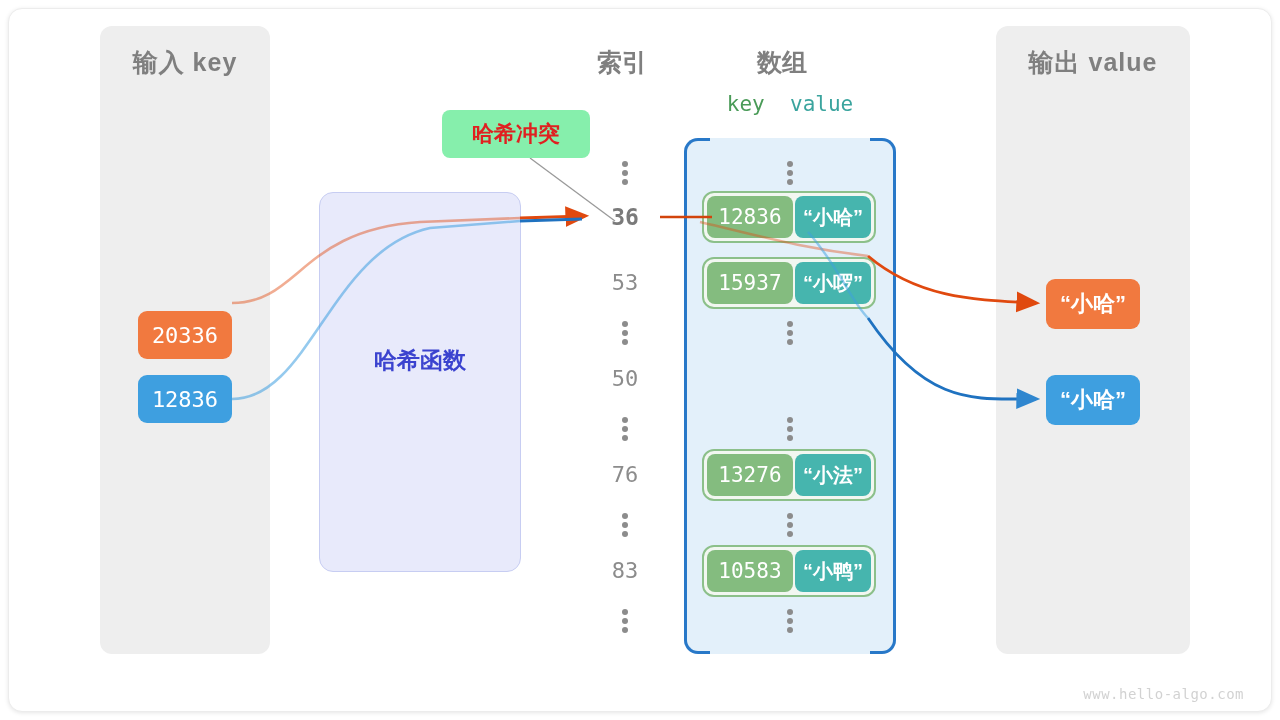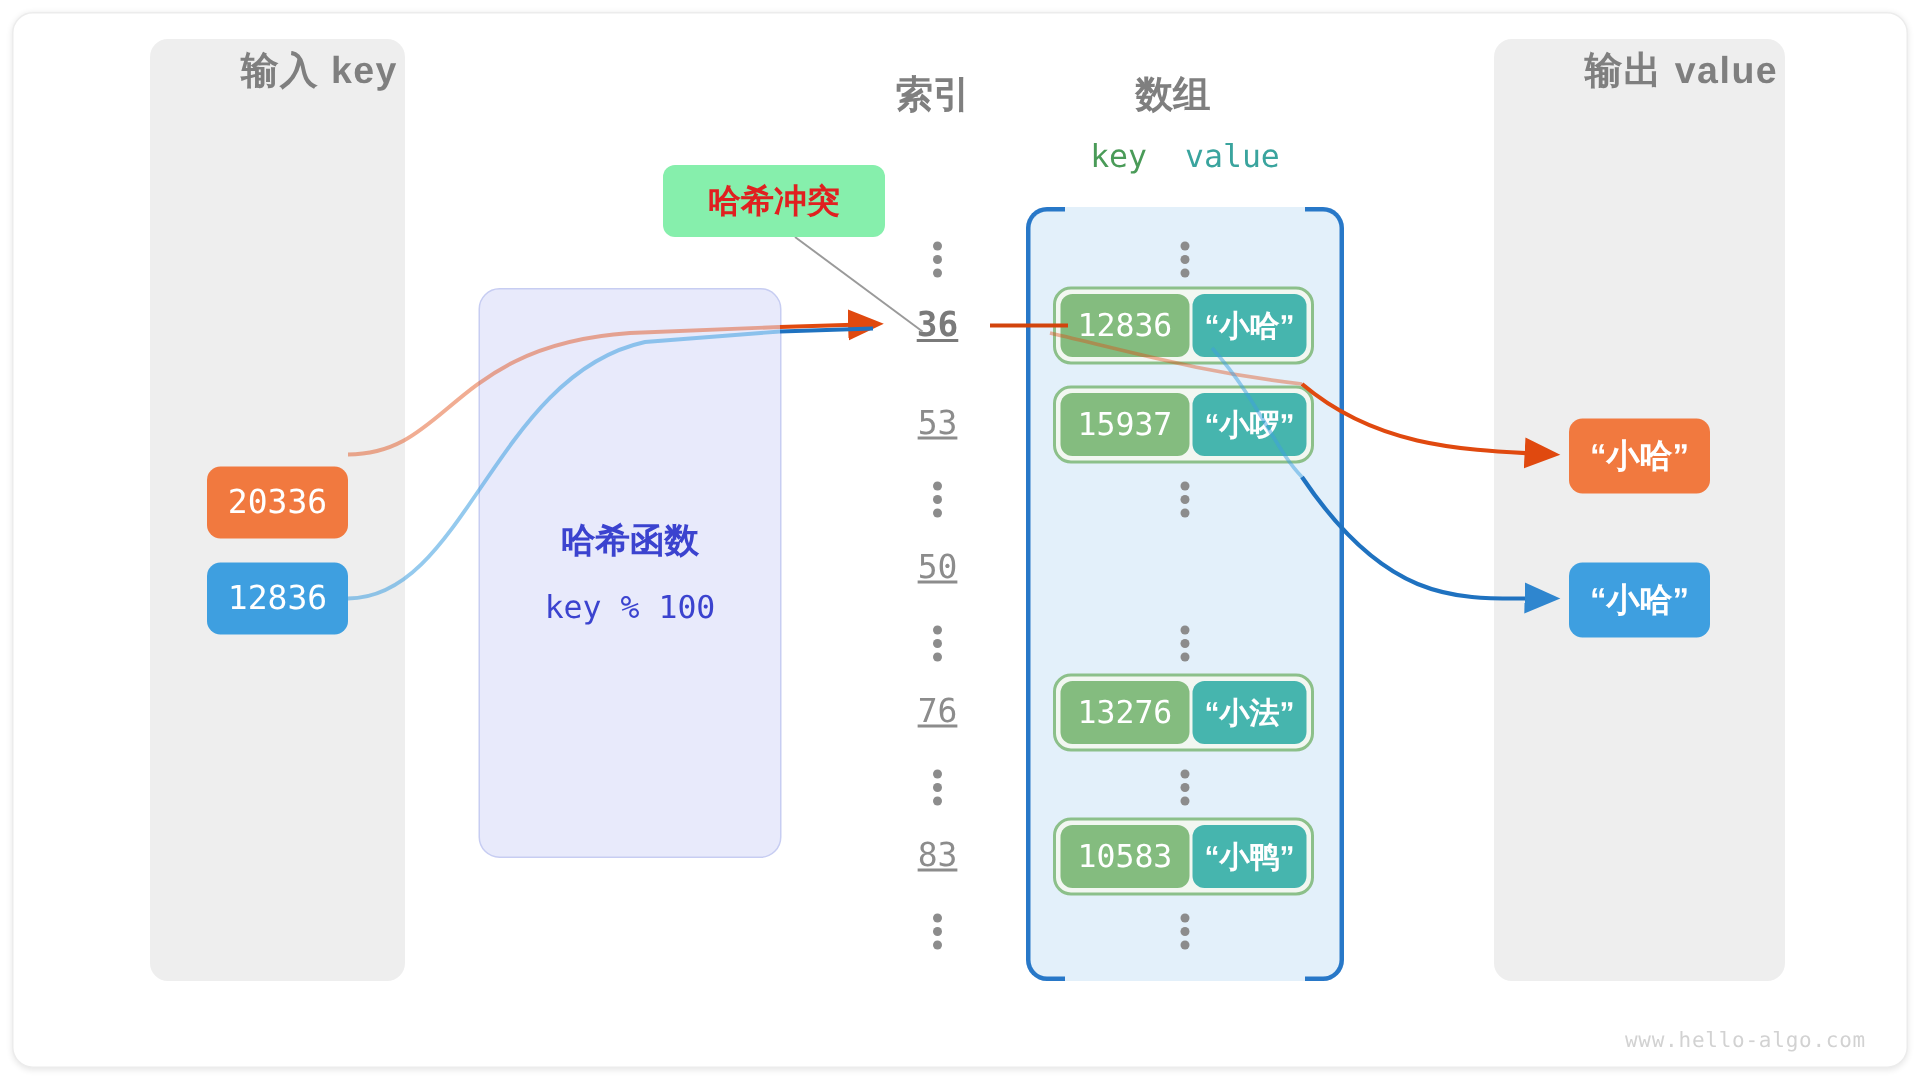--- a/index.html
+++ b/index.html
@@ -28,29 +28,28 @@
   
   .panel {
     position: absolute;
     background: #eeeeee;
     border-radius: 12px;
   }
   #panel-input  { left: 100px; top: 26px;  width: 170px; height: 628px; }
   #panel-output { left: 996px; top: 26px;  width: 194px; height: 628px; }
   .panel-title {
     position: absolute;
-    top: 4px;
+    top: 20px;
     width: 100%;
     text-align: center;
     font-size: 25px;
     font-weight: bold;
     color: #7f7f7f;
     letter-spacing: 1px;
     white-space: nowrap;
-    padding-left: 28px;
   }
   
   #hash-box {
     position: absolute;
     left: 319px; top: 192px;
     width: 202px; height: 380px;
     background: #e8eafb;
     border: 1px solid #c7cdf2;
     border-radius: 14px;
     box-sizing: border-box;
@@ -115,21 +114,20 @@
     left: 592px; top: 140px;
     width: 66px; height: 510px;
   }
   .idx-row {
     position: absolute;
     left: 0; width: 66px;
     text-align: center;
     color: #8c8c8c;
     font-size: 22px;
     font-family: "DejaVu Sans Mono", "Liberation Mono", monospace;
-    text-decoration: underline;
   }
   .idx-row.hl { color: #7a7a7a; font-weight: bold; font-size: 23px; }
   .vdots {
     position: absolute;
     width: 66px;
     text-align: center;
     line-height: 4px;
     color: #8c8c8c;
   }
   .vdots i {
@@ -262,21 +260,20 @@
 
   <div class="panel" id="panel-input">
     <div class="panel-title">输入 key</div>
   </div>
 
   <div class="chip orange" id="chip-key-0">20336</div>
   <div class="chip blue" id="chip-key-1">12836</div>
 
   <div id="hash-box">
     <div id="hash-title">哈希函数</div>
-    <div id="hash-formula">key % 100</div>
   </div>
 
   <div id="collision-label">哈希冲突</div>
 
   <div class="col-head" id="head-index">索引</div>
   <div class="col-head" id="head-array">数组</div>
   <div id="head-kv">
     <span class="k">key</span>&nbsp;&nbsp;<span class="v">value</span>
   </div>
 

